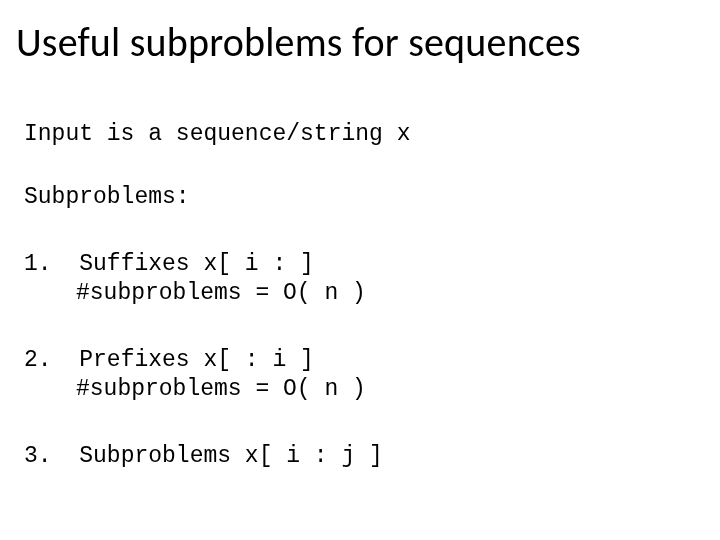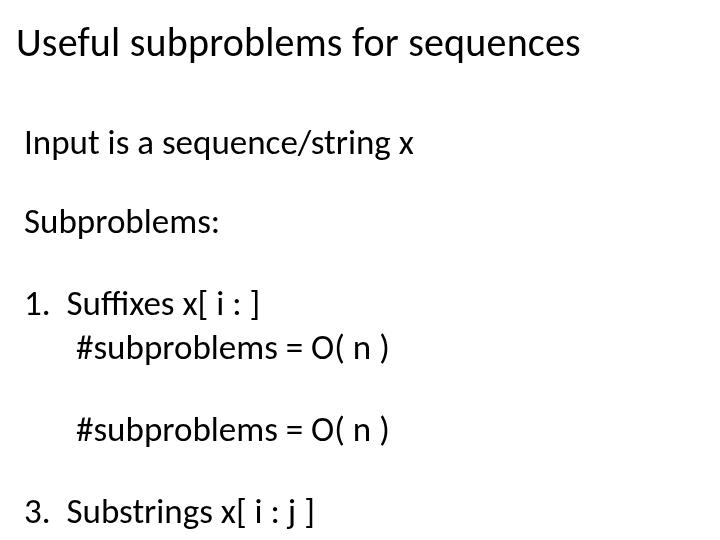--- a/index.html
+++ b/index.html
@@ -25,22 +25,23 @@
     font-size: 40px;
     font-weight: 400;
     letter-spacing: 0.2px;
     padding-left: 16px;
   }
   .body {
     position: absolute;
     top: 120px;
     left: 24px;
     right: 52px;
-    font-size: 35px;
+    font-size: 23px;
     line-height: 1.28;
+    font-family: Liberation Mono, monospace;
   }
   .intro {
     margin-bottom: 34px;
   }
   .subhead {
     margin-bottom: 0;
   }
   .item {
     padding-left: 0;
     margin-top: 37px;
@@ -66,20 +67,21 @@
   <div class="body">
     <div class="intro">Input is a sequence/string x</div>
     <div class="subhead">Subproblems:</div>
 
     <div class="item">
       <div class="item-line1"><span>1.</span>  <span>Suffixes x[ i : ]</span></div>
       <div class="item-line2"><span>#subproblems = O( n</span><sup></sup><span> )</span></div>
     </div>
 
     <div class="item">
+      <div class="item-line1"><span>2.</span>  <span>Prefixes x[ : i ]</span></div>
       <div class="item-line2"><span>#subproblems = O( n</span><sup></sup><span> )</span></div>
     </div>
 
     <div class="item">
-      <div class="item-line1"><span>3.</span>  <span>Substrings x[ i : j ]</span></div>
+      <div class="item-line1"><span>3.</span>  <span>Subproblems x[ i : j ]</span></div>
     </div>
   </div>
 </div>
 
 </body></html>

